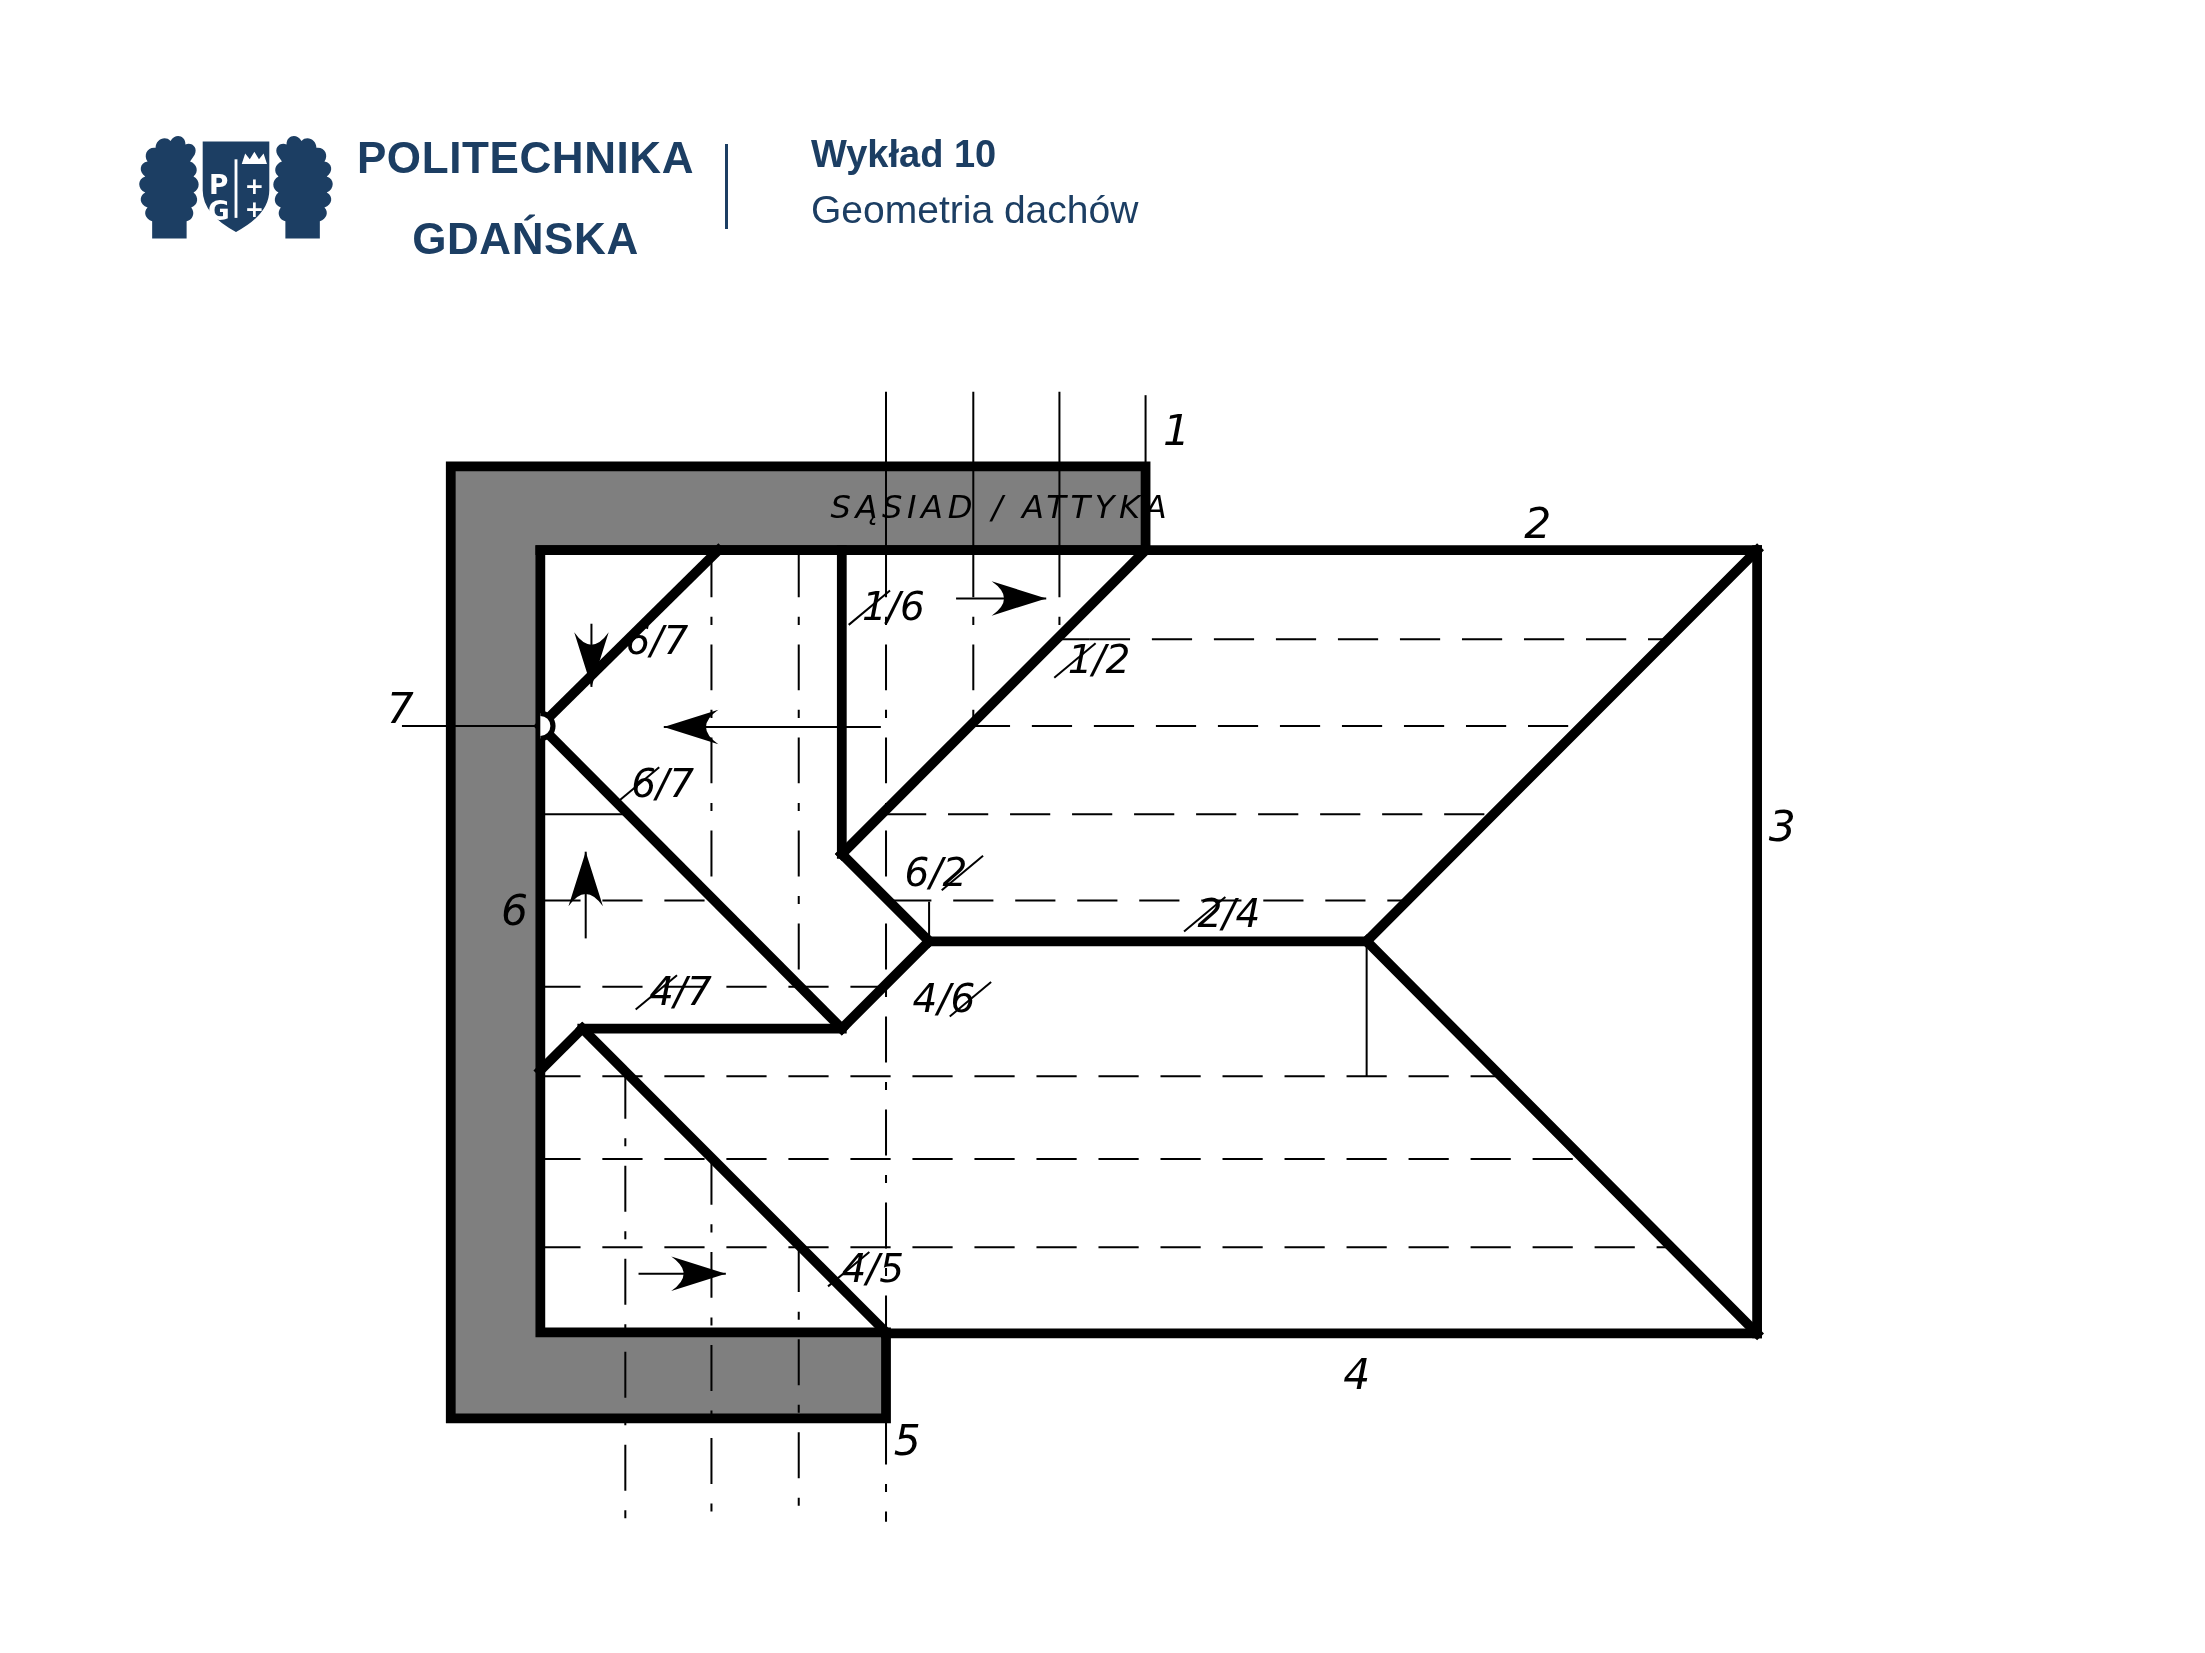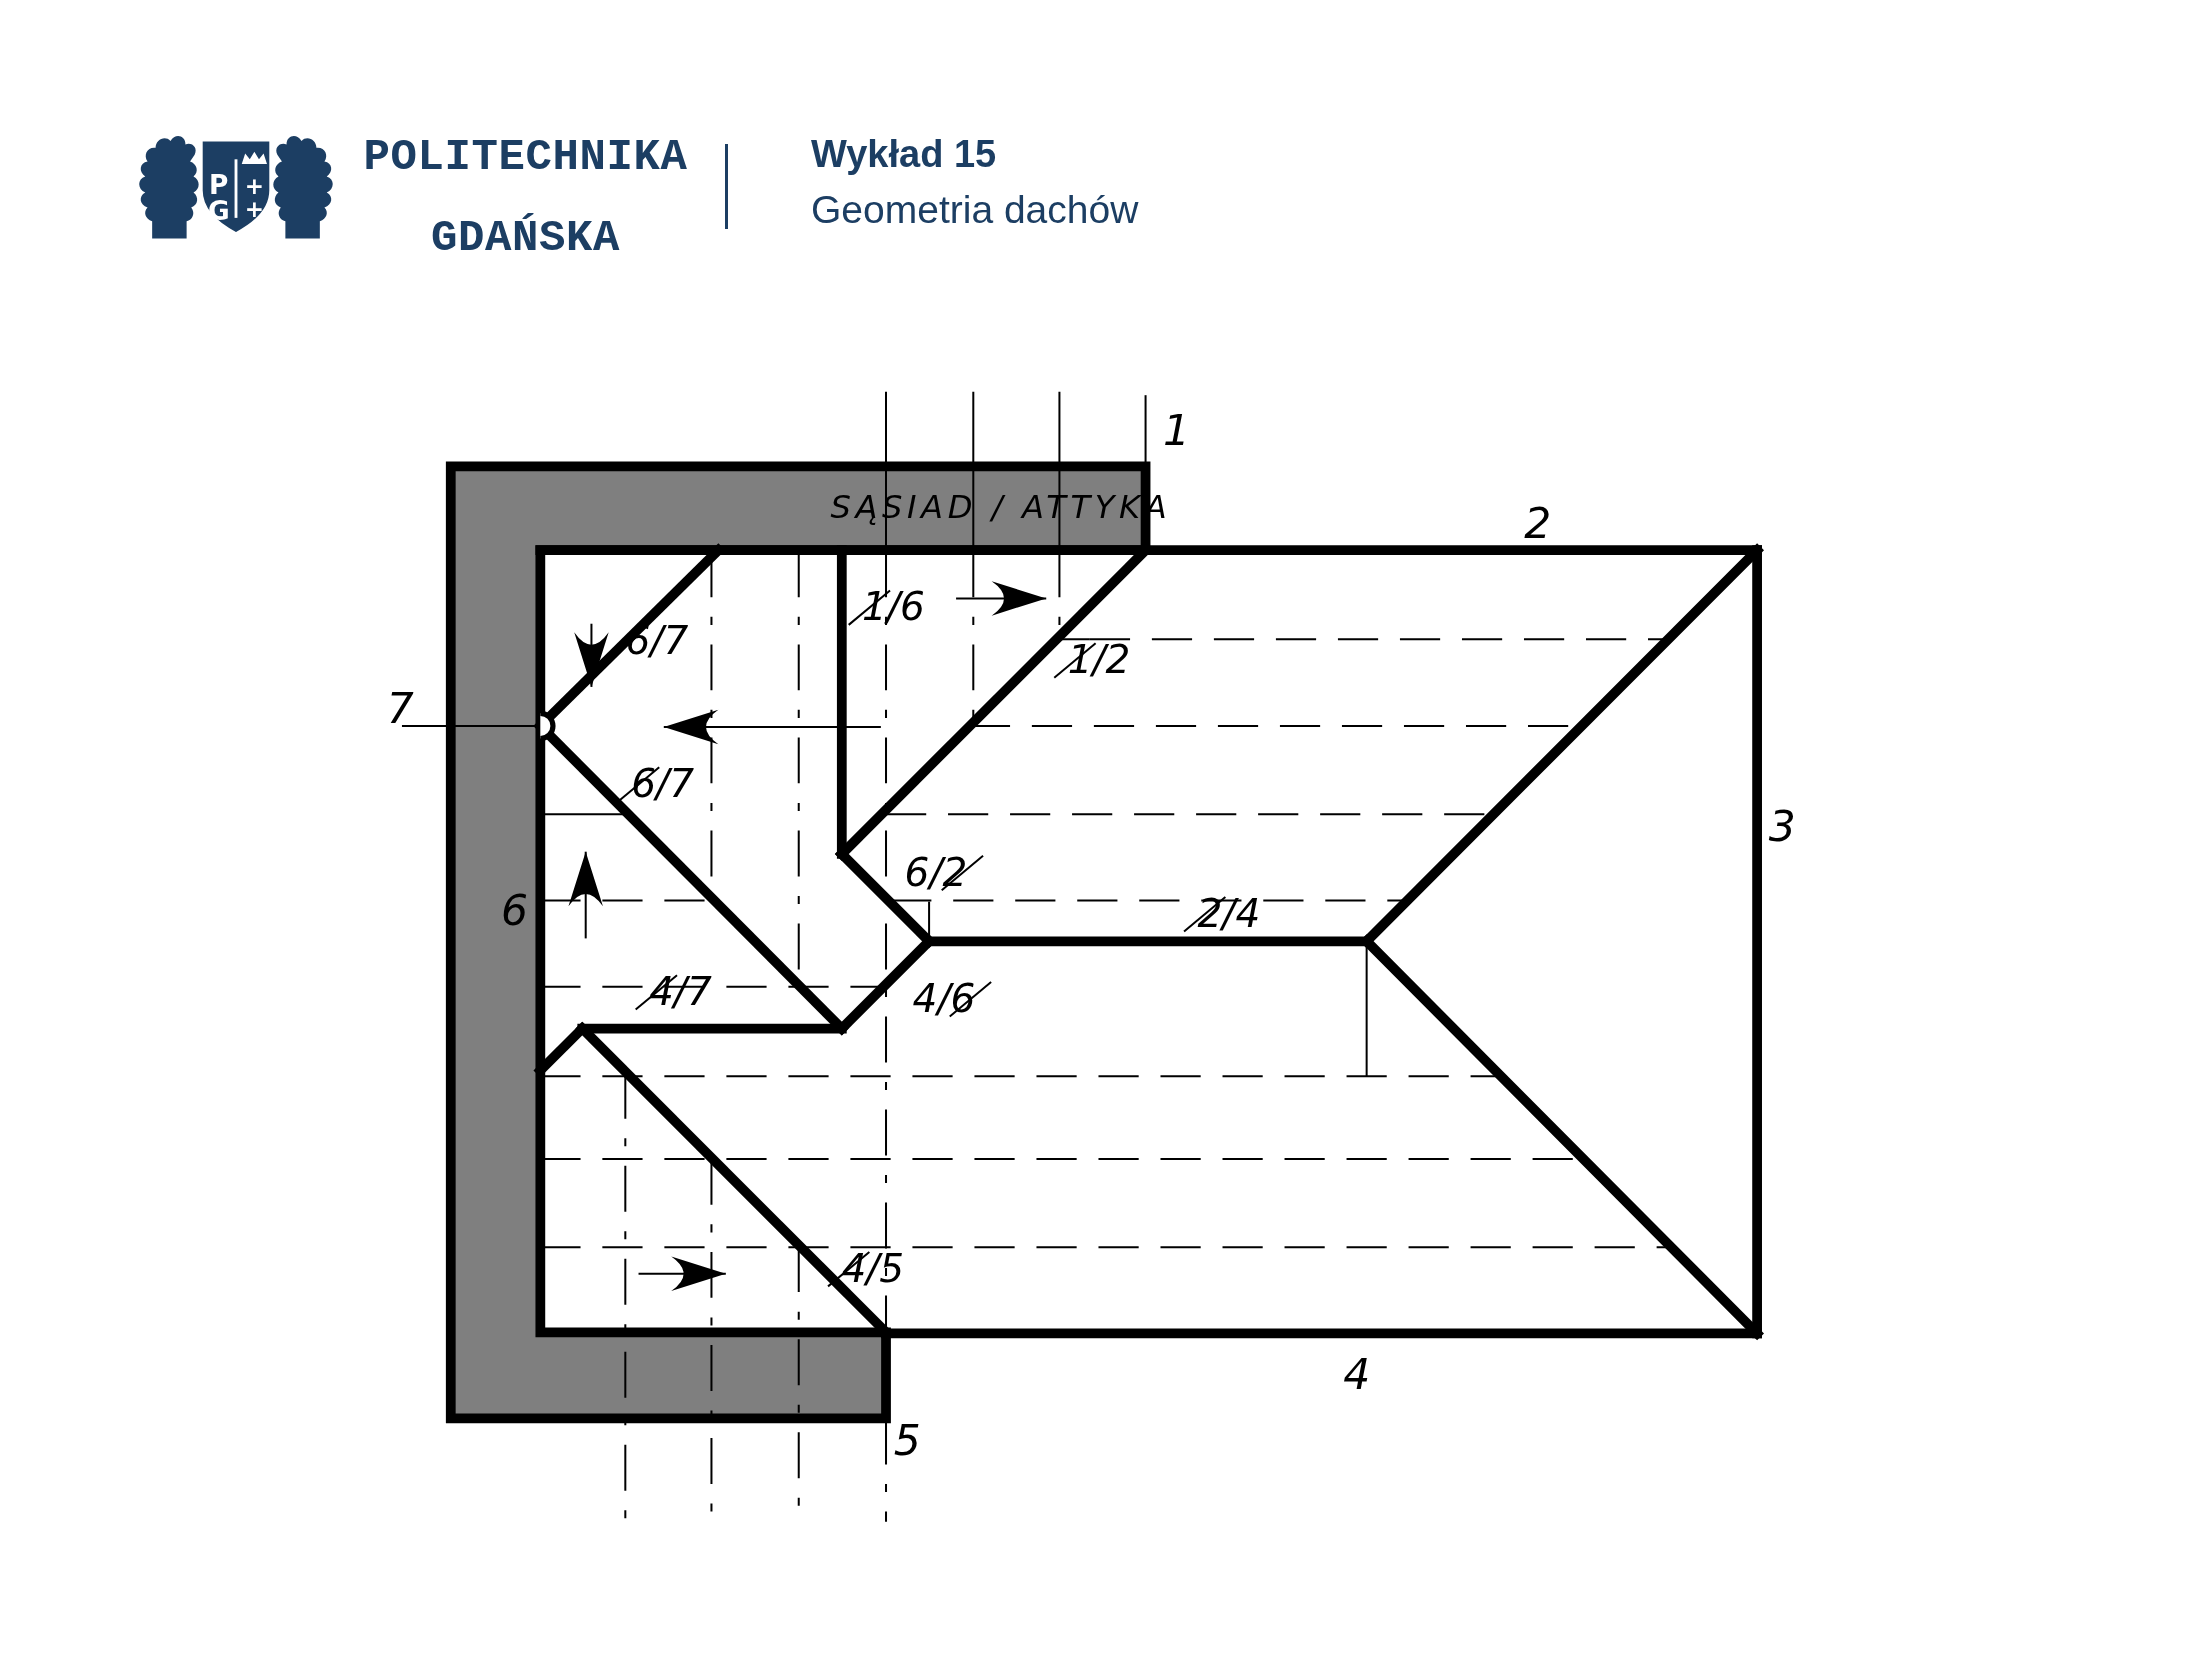--- a/index.html
+++ b/index.html
@@ -41,29 +41,29 @@
       <path class="shield" d="M125,24 H247 V112 Q247,156 186,188 Q125,156 125,112 Z" stroke="#ffffff" stroke-width="6" fill="#1c3e63"></path>
       <line x1="186" y1="58" x2="186" y2="160" stroke="#ffffff" stroke-width="5"></line>
       <text x="156" y="118" fill="#ffffff" font-size="46" font-weight="bold" text-anchor="middle" font-family="Liberation Serif, serif">P</text>
       <text x="156" y="164" fill="#ffffff" font-size="46" font-weight="bold" text-anchor="middle" font-family="Liberation Serif, serif">G</text>
       <path d="M196,66 l6,-18 8,10 8,-13 8,13 8,-10 6,18 z" fill="#ffffff"></path>
       <text x="218" y="118" fill="#ffffff" font-size="40" font-weight="bold" text-anchor="middle">+</text>
       <text x="218" y="158" fill="#ffffff" font-size="40" font-weight="bold" text-anchor="middle">+</text>
     </g>
   </svg>
 
-  <div class="brand" style="color: rgb(28, 62, 99); font-family: Liberation Mono, monospace;">
+  <div class="brand" style="color: rgb(28, 62, 99);">
     <div class="l1">POLITECHNIKA</div>
     <div class="l2">GDAŃSKA</div>
   </div>
 
   <div class="divider" style="background: rgb(28, 62, 99);"></div>
 
   <div class="titleblock" style="color: rgb(28, 62, 99);">
-    <div class="t1">Wykład 15</div>
+    <div class="t1">Wykład 10</div>
     <div class="t2">Geometria dachów</div>
   </div>
 </div>
 
 <svg class="plan" width="2205" height="1654" viewBox="0 0 3840 2880">
     <polygon points="785,812 1995,812 1995,958 941,958 941,2320 1543,2320 1543,2470 785,2470" fill="#7f7f7f" stroke="#000000" stroke-width="17" stroke-linejoin="miter"></polygon>
     <line x1="1898" y1="1113" x2="2905" y2="1113" stroke="#000000" stroke-width="3.5" stroke-dasharray="70 38"></line>
     <line x1="1689" y1="1264" x2="2755" y2="1264" stroke="#000000" stroke-width="3.5" stroke-dasharray="70 38"></line>
     <line x1="1543" y1="1418" x2="2601" y2="1418" stroke="#000000" stroke-width="3.5" stroke-dasharray="70 38"></line>
     <line x1="941" y1="1568" x2="1245" y2="1568" stroke="#000000" stroke-width="3.5" stroke-dasharray="70 38"></line>

